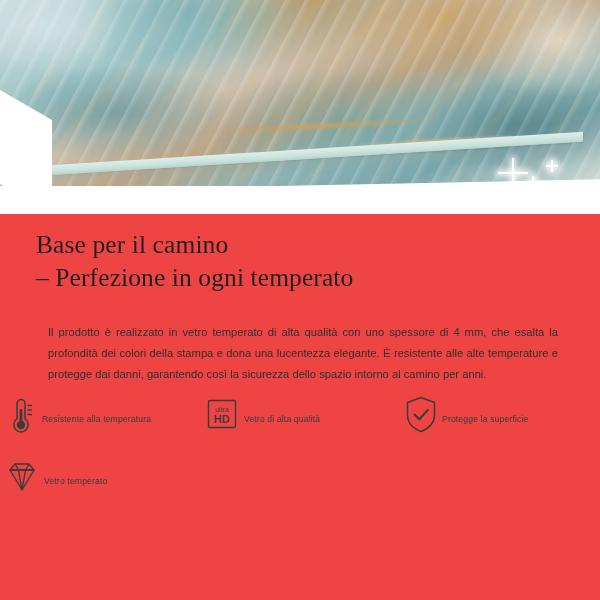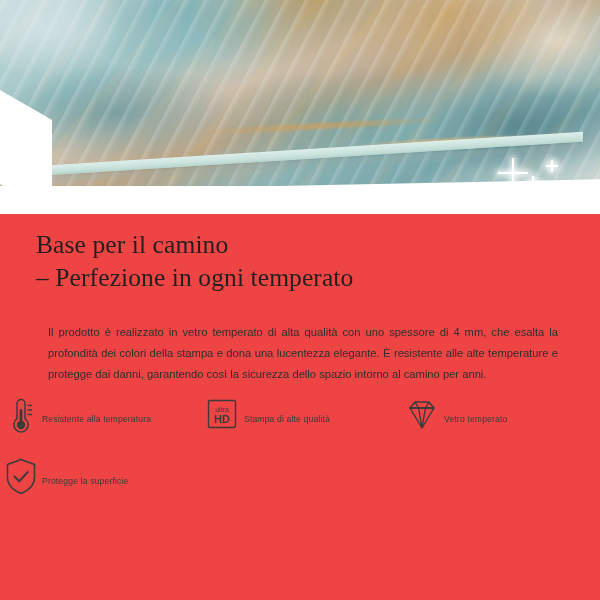--- a/index.html
+++ b/index.html
@@ -257,44 +257,44 @@
     </div>
 
     <div class="feature">
       <div class="feature-icon">
         <svg width="44" height="42" viewBox="0 0 44 42">
           <rect x="8.5" y="6.5" width="27" height="27" rx="1.5" fill="none" stroke="#3b3b3b" stroke-width="1.4"></rect>
           <text x="22" y="17.5" text-anchor="middle" font-family="Liberation Sans, sans-serif" font-size="7" fill="#3b3b3b">ultra</text>
           <text x="22" y="29" text-anchor="middle" font-family="Liberation Sans, sans-serif" font-size="11" font-weight="bold" fill="#3b3b3b">HD</text>
         </svg>
       </div>
-      <div class="feature-label">Stampa di alte qualità</div>
+      <div class="feature-label">Vetro di alta qualità</div>
+    </div>
+
+    <div class="feature">
+      <div class="feature-icon">
+        <svg width="42" height="44" viewBox="0 0 42 44">
+          <path d="M21 4.5 L34.5 9.5 V22 c0 8.6 -6.2 13.6 -13.5 16.5 C13.7 35.6 7.5 30.6 7.5 22 V9.5 Z" fill="none" stroke="#3b3b3b" stroke-width="1.5" stroke-linejoin="round"></path>
+          <path d="M14.5 21.5 l4.8 4.8 l8.4 -9.2" fill="none" stroke="#3b3b3b" stroke-width="2.1" stroke-linecap="round" stroke-linejoin="round"></path>
+        </svg>
+      </div>
+      <div class="feature-label">Protegge la superficie</div>
     </div>
 
     <div class="feature">
       <div class="feature-icon">
         <svg width="44" height="42" viewBox="0 0 44 42">
           <g fill="none" stroke="#3b3b3b" stroke-width="1.4" stroke-linejoin="round">
             <path d="M10 14 L22 34 L34 14 Z"></path>
             <path d="M10 14 L15 8 H29 L34 14 Z"></path>
             <path d="M15 8 L18.5 14 L22 34"></path>
             <path d="M29 8 L25.5 14 L22 34"></path>
             <path d="M10 14 H34"></path>
           </g>
         </svg>
       </div>
       <div class="feature-label">Vetro temperato</div>
     </div>
 
-    <div class="feature">
-      <div class="feature-icon">
-        <svg width="42" height="44" viewBox="0 0 42 44">
-          <path d="M21 4.5 L34.5 9.5 V22 c0 8.6 -6.2 13.6 -13.5 16.5 C13.7 35.6 7.5 30.6 7.5 22 V9.5 Z" fill="none" stroke="#3b3b3b" stroke-width="1.5" stroke-linejoin="round"></path>
-          <path d="M14.5 21.5 l4.8 4.8 l8.4 -9.2" fill="none" stroke="#3b3b3b" stroke-width="2.1" stroke-linecap="round" stroke-linejoin="round"></path>
-        </svg>
-      </div>
-      <div class="feature-label">Protegge la superficie</div>
-    </div>
-
 
 
   </div>
 </div>
 
 </body></html>

